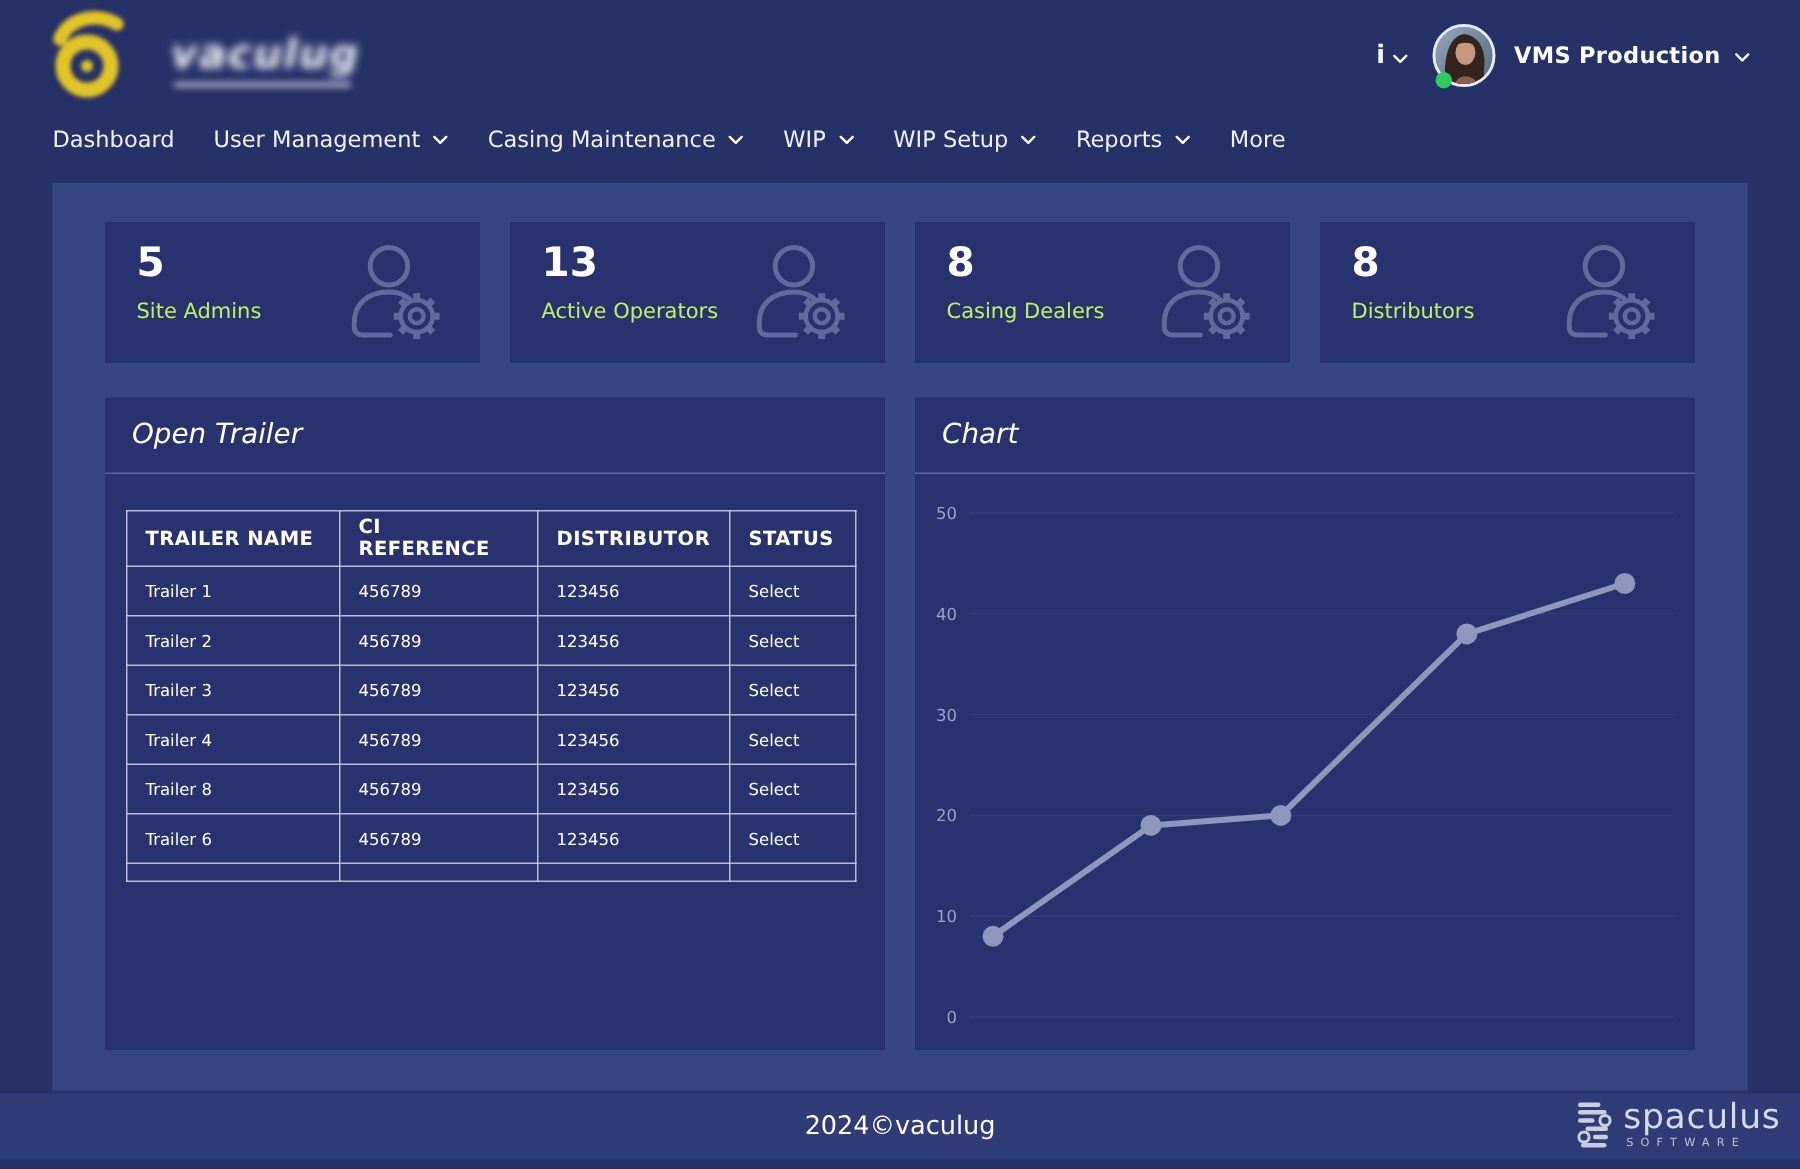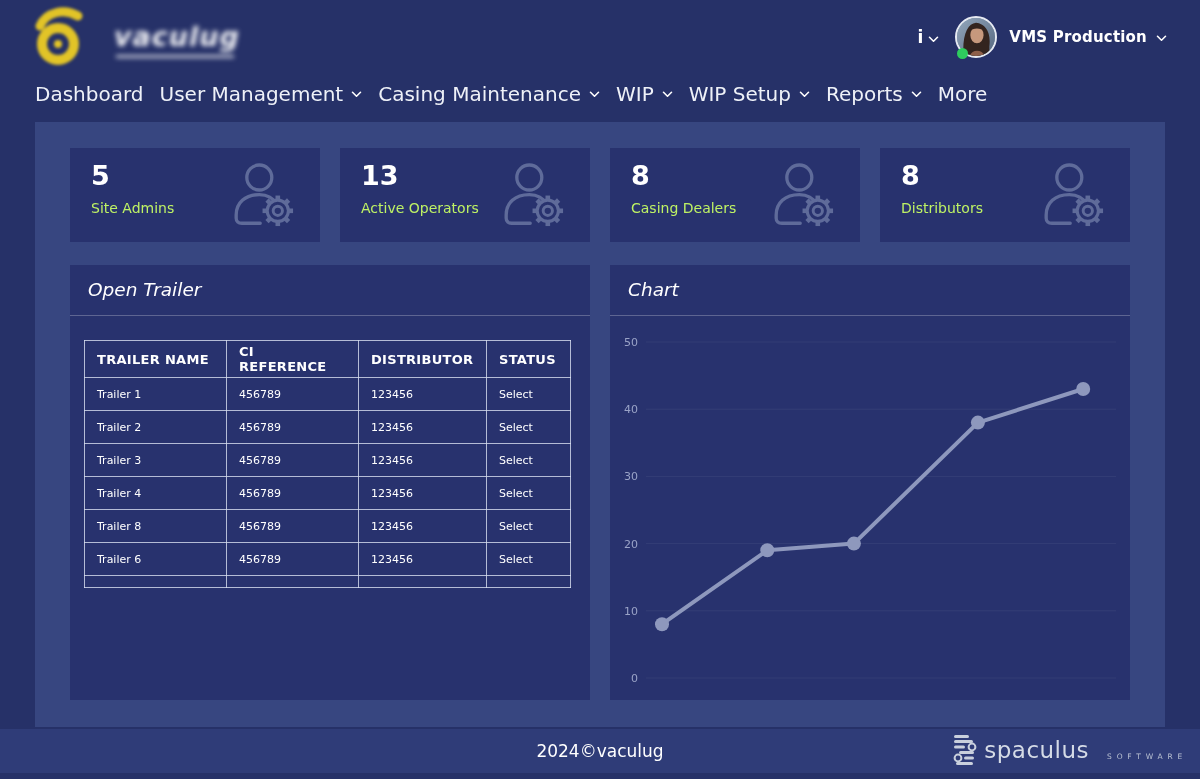--- a/index.html
+++ b/index.html
@@ -17,21 +17,21 @@
   .logo-swoosh{position:absolute;left:2px;bottom:-6px;width:118px;height:3px;background:rgba(255,255,255,.75);filter:blur(2.5px);}
   .account{position:absolute;top:15px;right:33px;display:flex;align-items:center;gap:12px;height:44px;}
   .info{display:flex;align-items:center;gap:5px;cursor:pointer;margin-right:4px;}
   .info-i{font-size:17px;font-weight:800;line-height:1;}
   .avatar-wrap{position:relative;width:42px;height:42px;cursor:pointer;}
   .avatar-ring{width:42px;height:42px;border-radius:50%;overflow:hidden;border:2px solid #e6eaf2;box-sizing:border-box;background:#7e93a9;}
   .status-dot{position:absolute;left:2px;bottom:-1px;width:11px;height:11px;border-radius:50%;background:var(--green,#2ecc5e);}
   .acct-name{display:flex;align-items:center;gap:9px;font-size:15px;font-weight:600;letter-spacing:.2px;cursor:pointer;text-align:right;}
   .chev{display:inline-block;}
   
-  .nav{position:absolute;left:35px;top:82px;height:22px;display:flex;align-items:flex-start;gap:16px;font-size:20px;}
+  .nav{position:absolute;left:35px;top:82px;height:22px;display:flex;align-items:center;gap:26px;font-size:15px;}
   .nav-item{display:flex;align-items:center;gap:8px;cursor:pointer;color:#eef1f8;white-space:nowrap;}
   
   .main{position:absolute;left:35px;top:122px;width:1130px;height:605px;background:var(--panel-bg,#374680);}
   .stats{position:absolute;left:35px;top:26px;display:flex;gap:20px;}
   .card{position:relative;width:250px;height:94px;background:var(--card-bg,#28326e);}
   .card-value{margin:13px 0 0 21px;font-size:27px;font-weight:700;line-height:1.1;}
   .card-label{margin:9px 0 0 21px;font-size:14px;color:#bef264;max-width:155px;white-space:nowrap;}
   .card-icon{position:absolute;right:20px;top:11px;}
   .panels{position:absolute;left:35px;top:143px;display:flex;gap:20px;}
   .panel{width:520px;height:435px;background:var(--card-bg,#28326e);}
@@ -44,23 +44,23 @@
   td{height:33px;font-size:11px;font-weight:400;}
   tr.clip td{height:12px;}
   
   .chart-body{height:384px;}
   .grid{stroke:rgba(255,255,255,.06);stroke-width:1;}
   .tick{fill:#9aa3c7;font-size:11px;text-anchor:end;font-family:"DejaVu Sans","Liberation Sans",sans-serif;}
   
   .footer{position:absolute;left:0;top:729px;width:1200px;height:44px;background:var(--footer-bg,#2f3c78);}
   .copyright{position:absolute;left:0;right:0;text-align:center;line-height:44px;font-size:17px;}
   .vendor{position:absolute;right:13px;top:4px;display:flex;align-items:center;gap:7px;color:#d5dbe6;cursor:default;}
-  .vendor-col{display:flex;flex-direction:row;align-items:flex-end;}
+  .vendor-col{display:flex;flex-direction:column;align-items:flex-start;}
   .vendor-name{font-size:23px;line-height:22px;font-weight:500;letter-spacing:.5px;}
-  .vendor-sub{font-size:7.5px;letter-spacing:4.8px;color:#b9c1d2;margin-top:1px;margin-left:18px;}
+  .vendor-sub{font-size:7.5px;letter-spacing:4.8px;color:#b9c1d2;margin-top:1px;margin-left:2px;}
 </style>
 </head>
 <body>
 
 <div class="page" style="--page-bg: #263168; --panel-bg: #374680; --card-bg: #28326e; --footer-bg: #2f3c78; --green: #2ecc5e;">
 
   <div class="logo">
     <svg class="logo-tire" width="86" height="64" viewBox="0 0 86 64">
       <path d="M14 22 C20 8 38 4 52 12" fill="none" stroke="#e2c427" stroke-width="9" stroke-linecap="round"></path>
       <circle cx="32" cy="40" r="16" fill="none" stroke="#e2c427" stroke-width="10"></circle>

